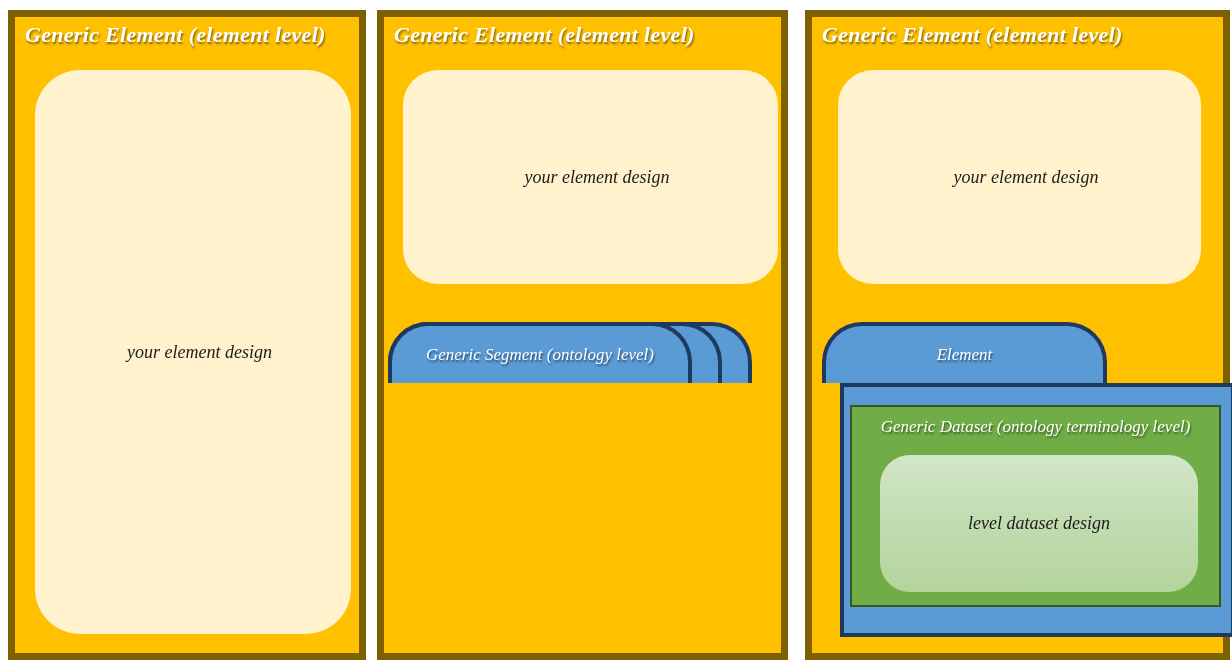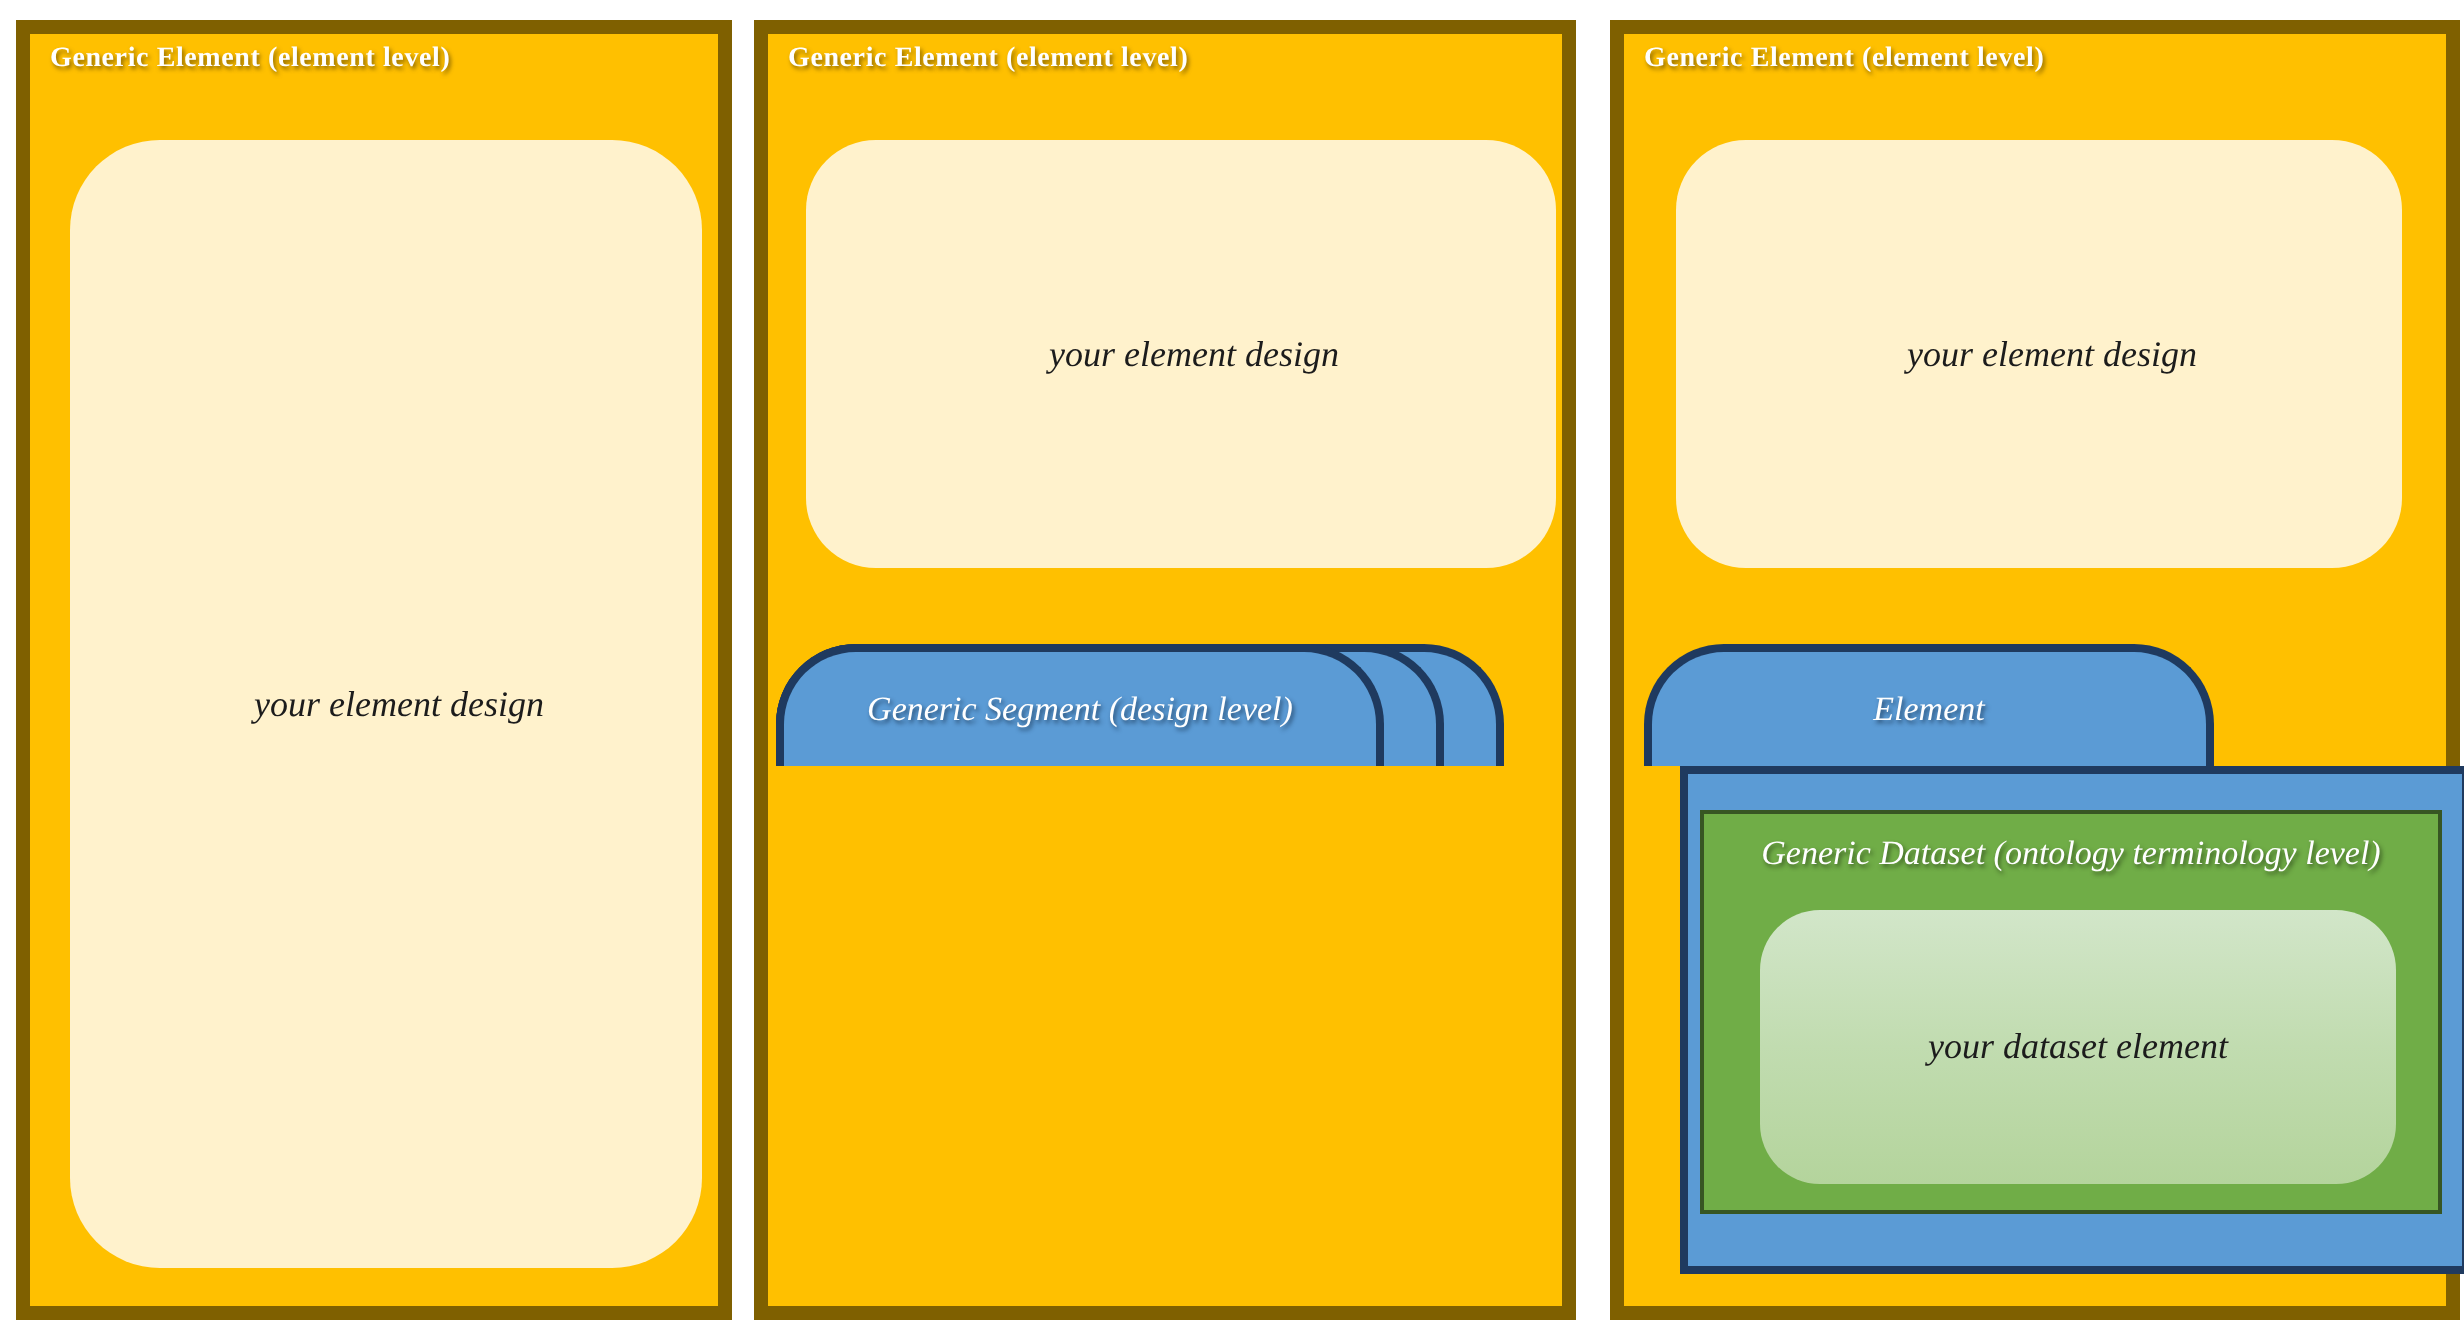--- a/index.html
+++ b/index.html
@@ -22,21 +22,21 @@
   }
   .panel{
     position:absolute;top:10px;height:650px;box-sizing:border-box;
     background:var(--element-fill);border:7px solid var(--element-border);
   }
   .panel-1{left:8px;width:358px;}
   .panel-2{left:377px;width:411px;}
   .panel-3{left:805px;width:425px;}
   .panel-title{
     position:absolute;left:10px;top:5px;
-    font-size:14px;font-weight:bold;
+    font-size:22px;font-style:italic;font-weight:bold;
     color:var(--title-text);letter-spacing:.3px;
     text-shadow:1px 1.5px 2px rgba(95,70,0,.75);
     white-space:nowrap;
   }
   .design-box{
     position:absolute;background:var(--element-box-fill);
     display:flex;align-items:center;justify-content:center;
     font-style:italic;font-size:18px;color:var(--label-text);padding-left:13px;
   }
   .element-box-tall{left:20px;top:53px;width:303px;height:564px;border-radius:45px;}
@@ -98,35 +98,35 @@
   </section>
 
   <section class="panel panel-2">
     <div class="panel-title">Generic Element (element level)</div>
     <div class="design-box element-box-p2">
       <span>your element design</span>
     </div>
     <div class="seg-tab p2-tab-back"></div>
     <div class="seg-tab p2-tab-mid"></div>
     <div class="seg-tab seg-tab-front p2-tab-front">
-      <span class="tab-title">Generic Segment (design level)</span>
+      <span class="tab-title">Generic Segment (ontology level)</span>
     </div>
   </section>
 
   <section class="panel panel-3">
     <div class="panel-title">Generic Element (element level)</div>
     <div class="design-box element-box-p3">
       <span>your element design</span>
     </div>
     <div class="seg-tab seg-tab-front p3-tab">
       <span class="tab-title">Element</span>
     </div>
     <div class="seg-body p3-body">
       <div class="dataset-box">
         <div class="dataset-title">Generic Dataset (ontology terminology level)</div>
         <div class="dataset-inner">
-          <span>your dataset element</span>
+          <span>level dataset design</span>
         </div>
       </div>
     </div>
   </section>
 
 </div>
 
 </body></html>

